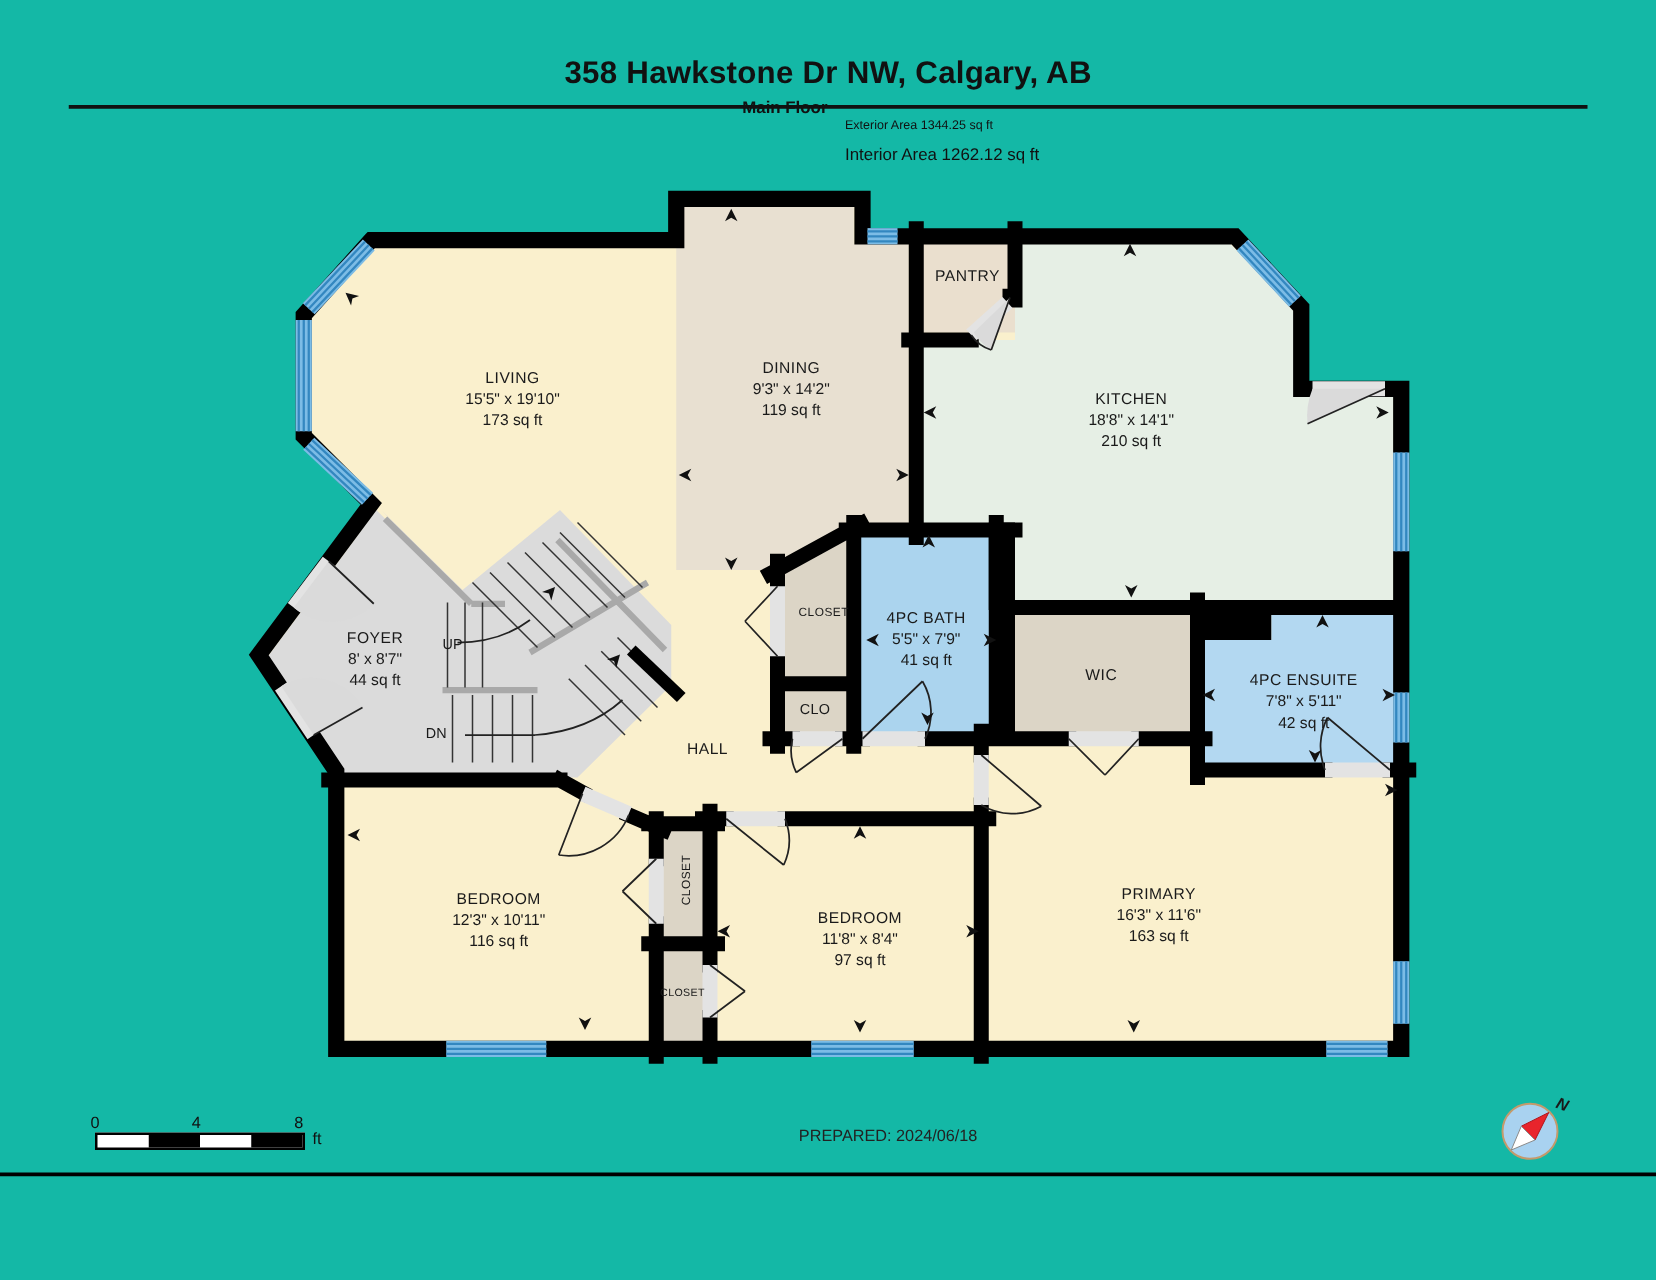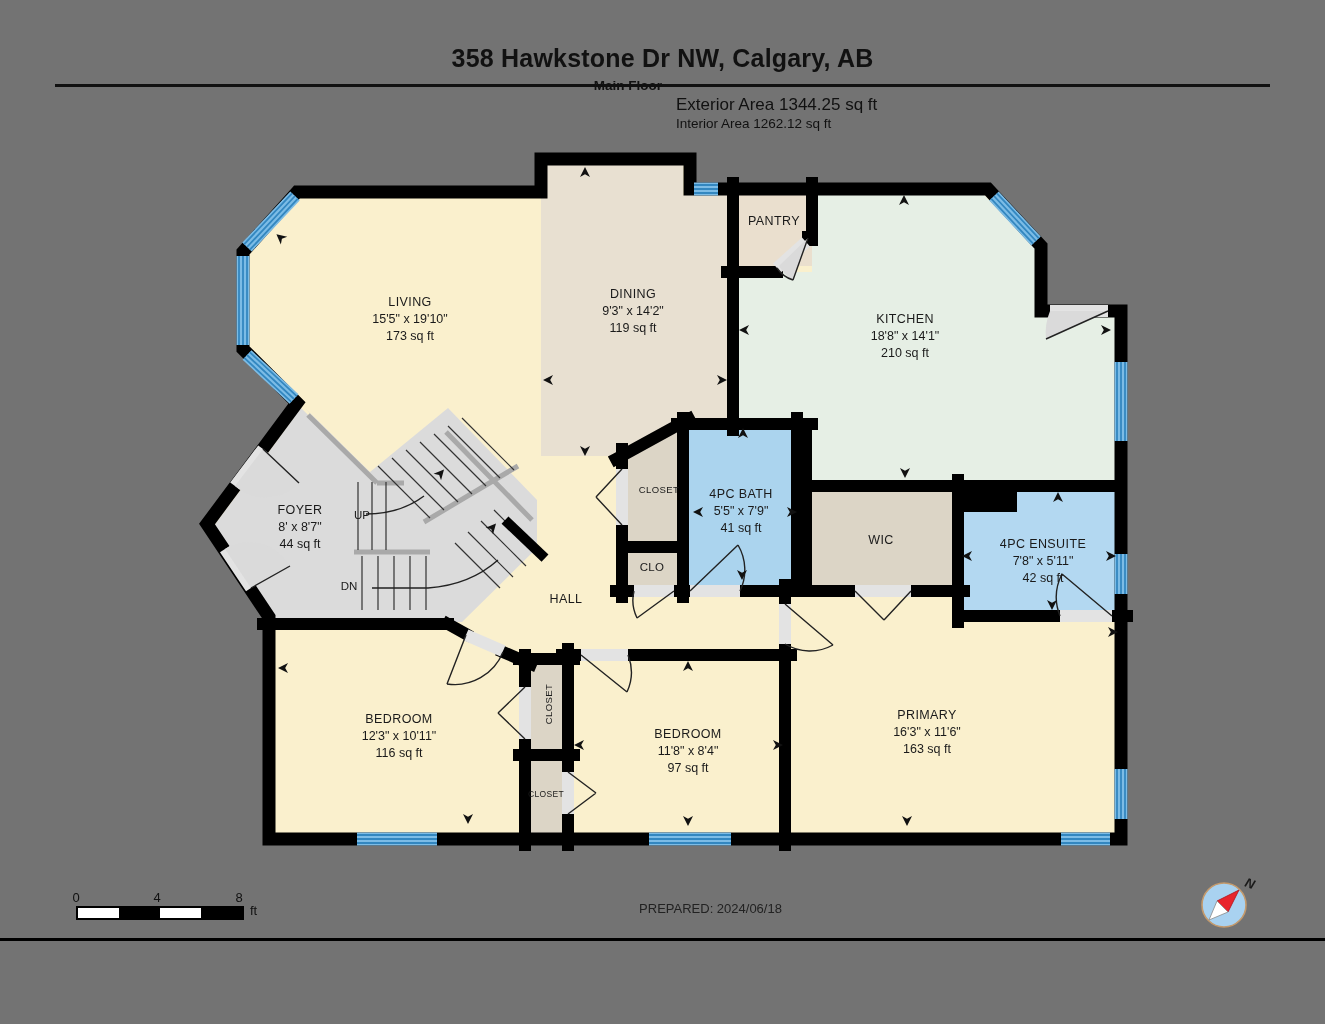--- a/index.html
+++ b/index.html
@@ -1,22 +1,22 @@
 <!DOCTYPE html>
 <html><head>
 <meta charset="utf-8">
 <style>
   html,body{margin:0;padding:0;background:#fff;}
-  #page{position:relative;width:1325px;height:1024px;background:#737373;overflow:hidden;
+  #page{position:relative;width:1325px;height:1024px;background:#14b8a6;overflow:hidden;
         font-family:"Liberation Sans",sans-serif;color:#111;}
   .abs{position:absolute;}
   #title{top:44px;left:0;width:1325px;text-align:center;font-size:25px;font-weight:bold;letter-spacing:.2px;}
   #top-rule{top:84px;left:55px;width:1215px;height:3px;background:#111;}
   #floor-label{top:78px;left:480px;width:182px;text-align:right;font-size:13.5px;font-weight:bold;}
-  #ext-area{top:95px;left:676px;font-size:17px;}
+  #ext-area{top:95px;left:676px;font-size:10px;}
   #int-area{top:116px;left:676px;font-size:13.5px;text-align:center;}
   #plan-svg{top:0;left:0;}
   svg text{font-family:"Liberation Sans",sans-serif;fill:#1a1a1a;}
   .room-name{font-size:12.5px;letter-spacing:.4px;}
   .room-dims{font-size:12.5px;}
   .lbl-small{font-size:9.5px;letter-spacing:.4px;}
   .lbl-clo{font-size:11.5px;letter-spacing:.3px;}
   .lbl-tiny{font-size:8.5px;letter-spacing:.3px;}
   .lbl-updn{font-size:11.5px;}
   .wall{stroke:#000;fill:none;}

